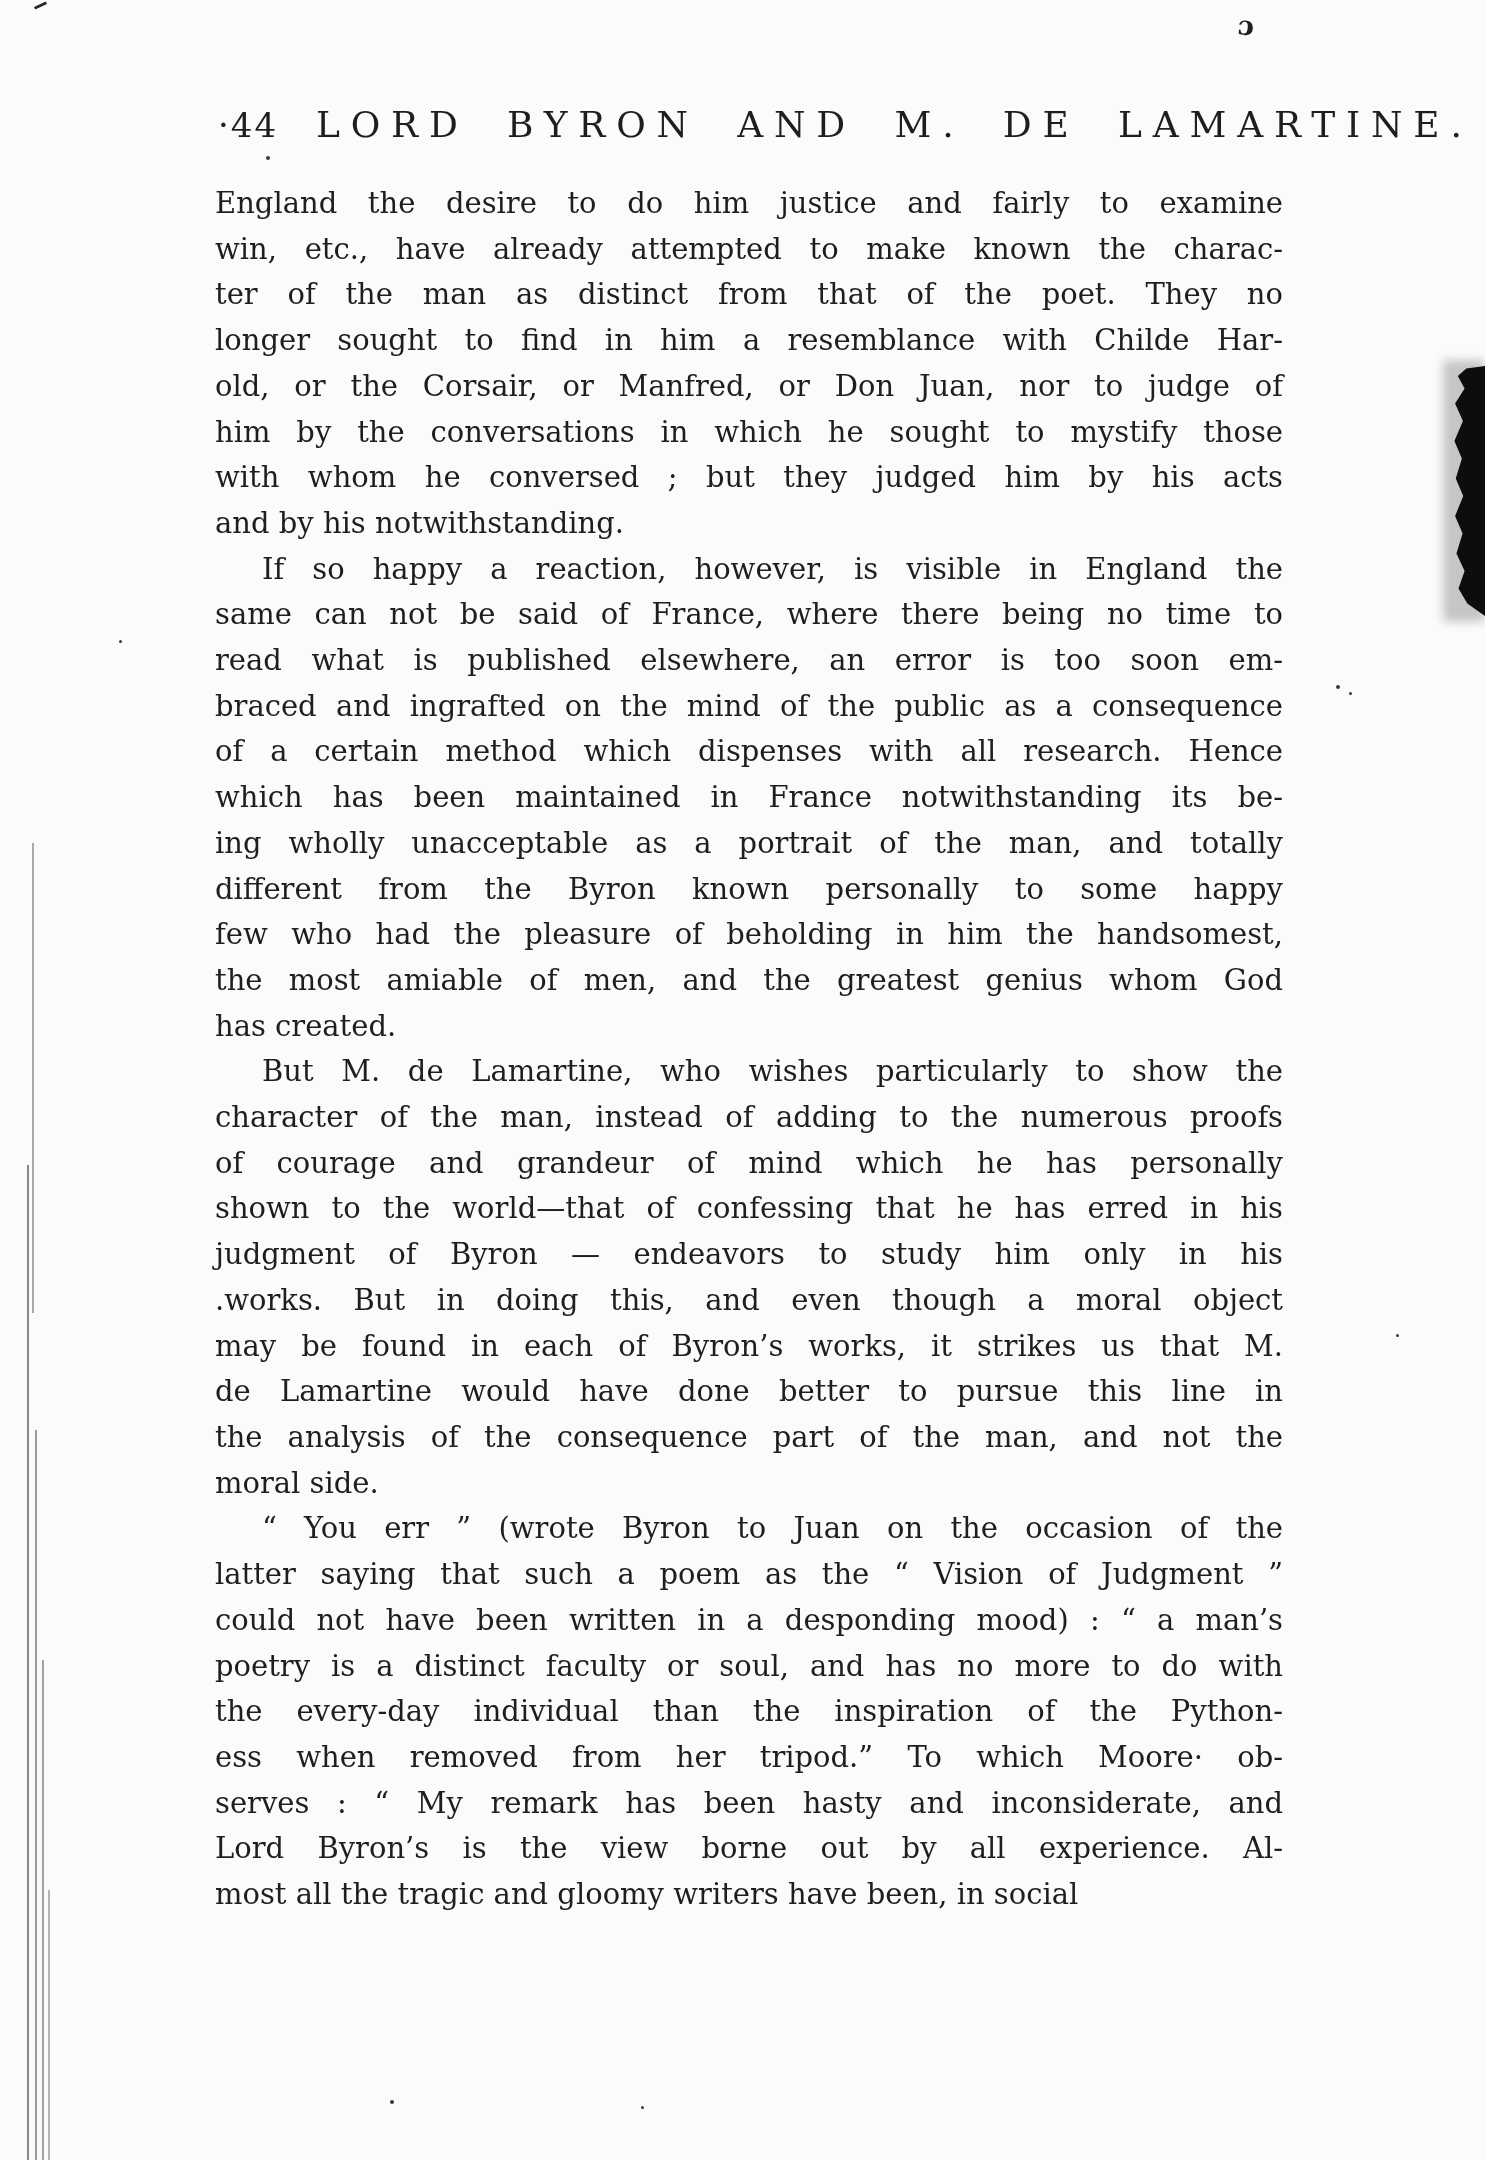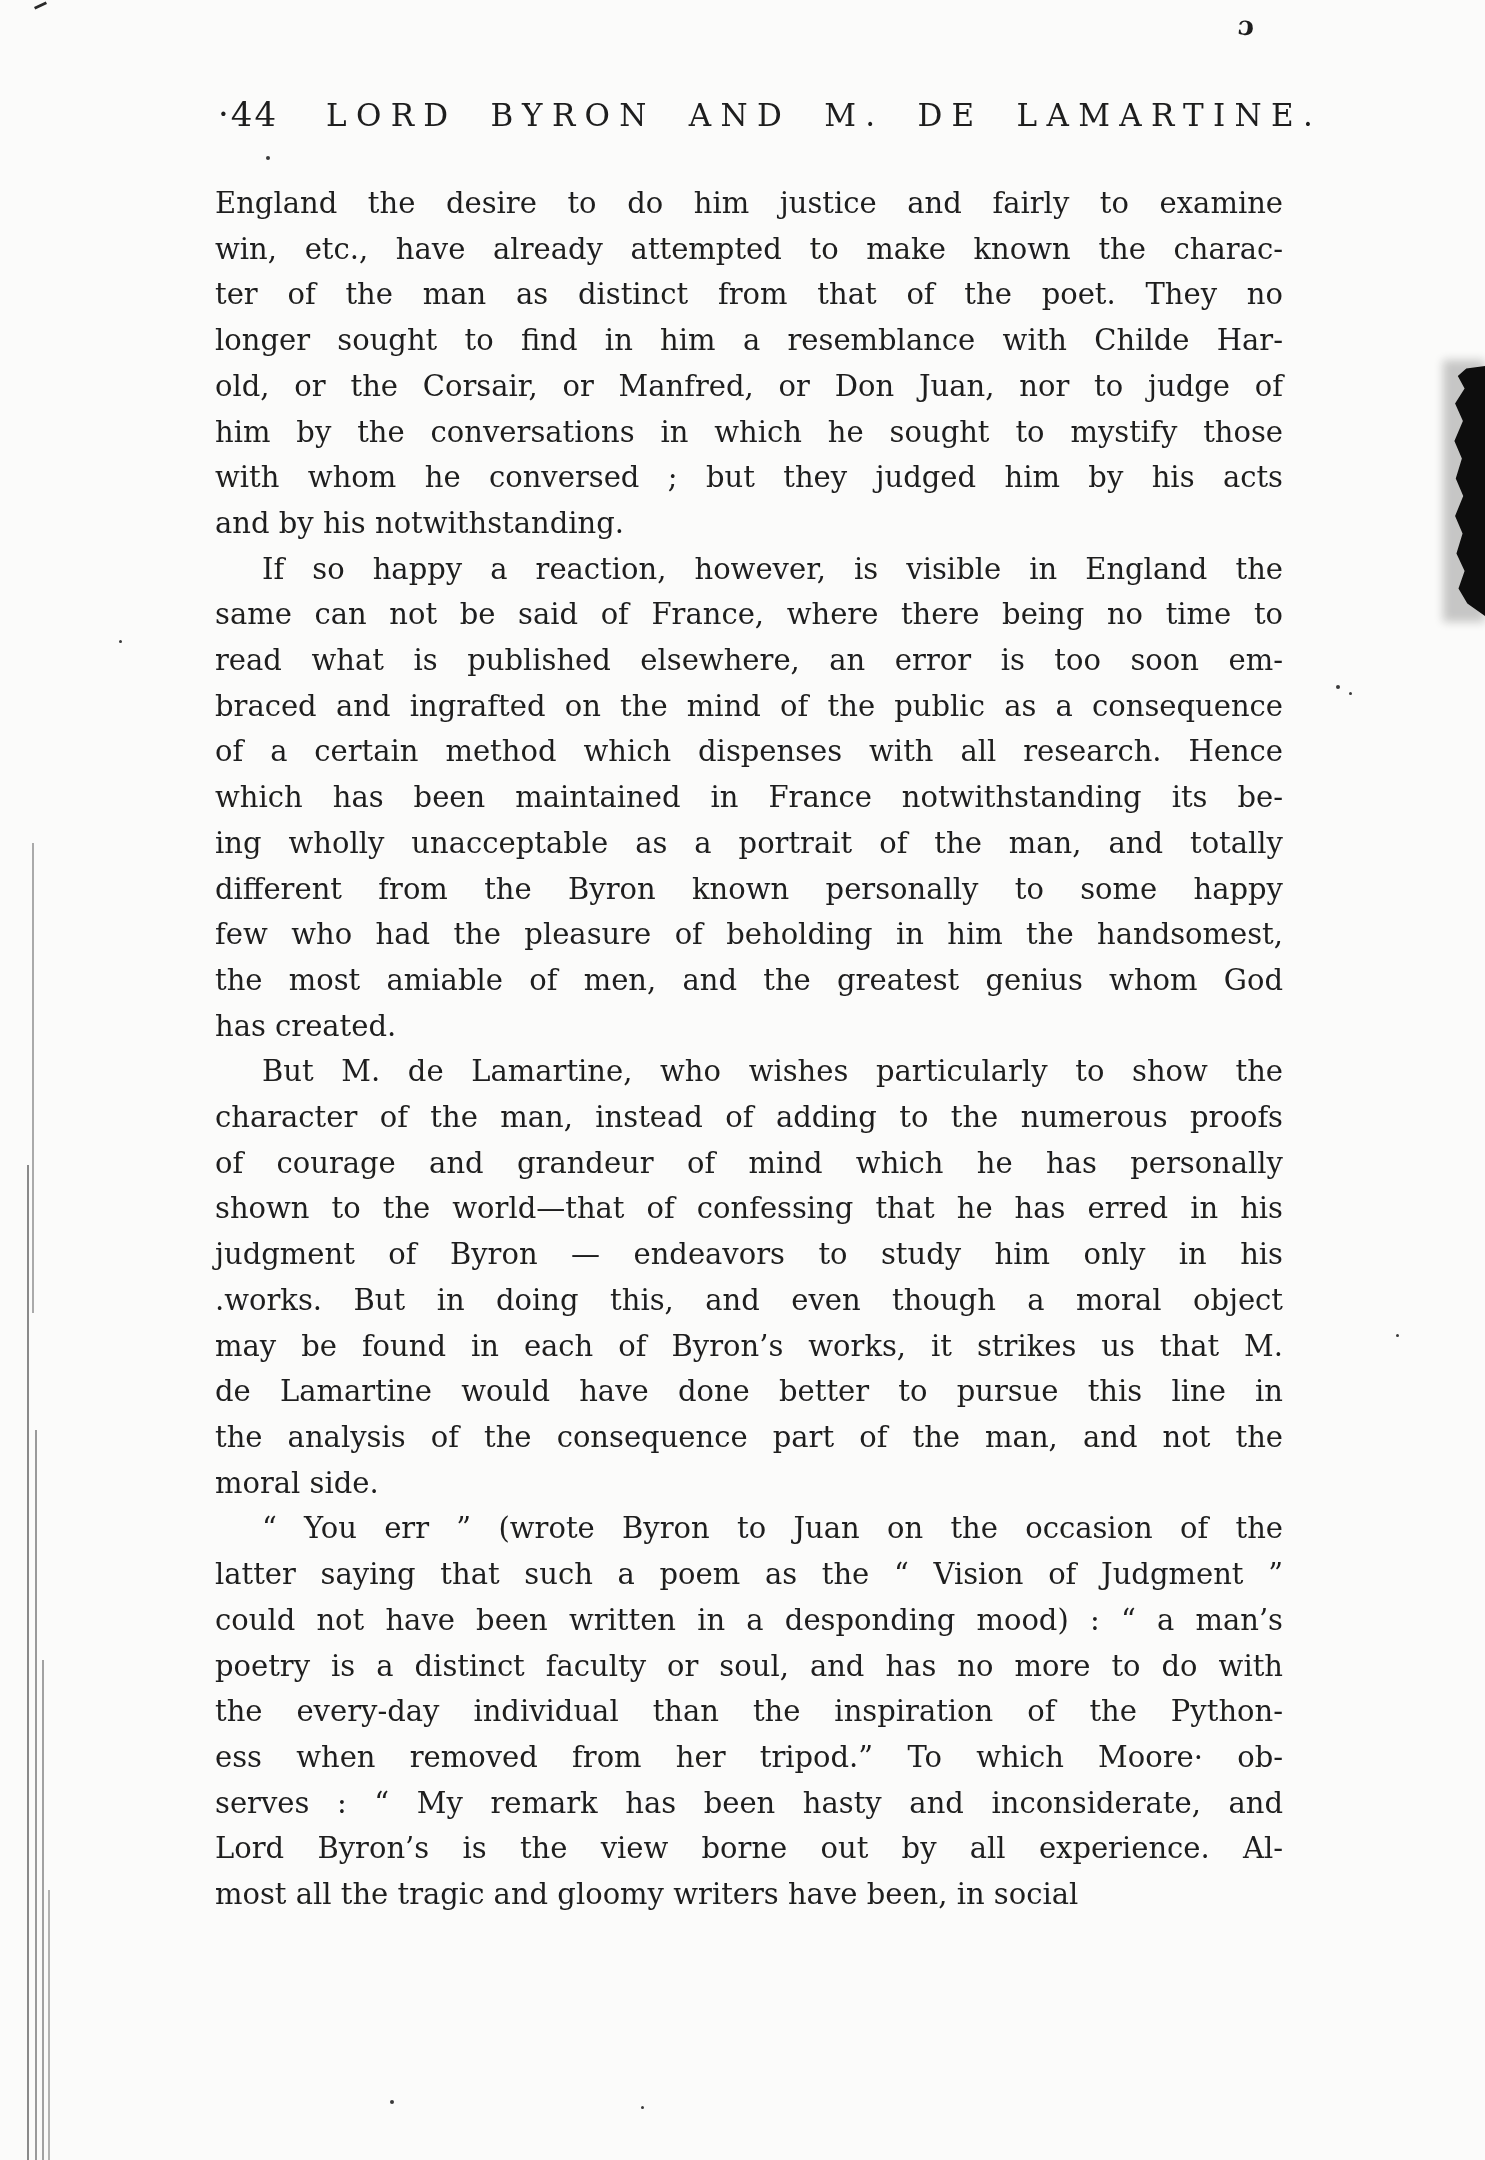--- a/index.html
+++ b/index.html
@@ -8,26 +8,26 @@
     position: relative;
     overflow: hidden;
     background: var(--paper, #fbfbfa);
     color: var(--ink, #1e1e1e);
     font-family: "DejaVu Serif", "Liberation Serif", serif;
   }
   .page { position: absolute; inset: 0; background: var(--paper, #fbfbfa); }
 
   
   .header {
-    position: absolute; top: 94px; left: 218px; width: 1066px;
+    position: absolute; top: 104px; left: 218px; width: 1066px;
     display: flex; align-items: baseline; text-align: center;
   }
   .page-number { font-size: 34px; letter-spacing: 2px; white-space: pre; }
   .header-title {
-    font-size: 31px; margin-left: 48px;
+    font-size: 36px; margin-left: 38px;
     letter-spacing: 0.30em; word-spacing: 0.45em; white-space: nowrap;
   }
 
   
   .text-block {
     position: absolute; left: 215px; top: 181px; width: 1068px;
     font-size: 29px; line-height: 45.7px;
   }
   .line { text-align: justify; text-align-last: justify; min-height: 45.7px; }
   .line.last { text-align-last: left; }

